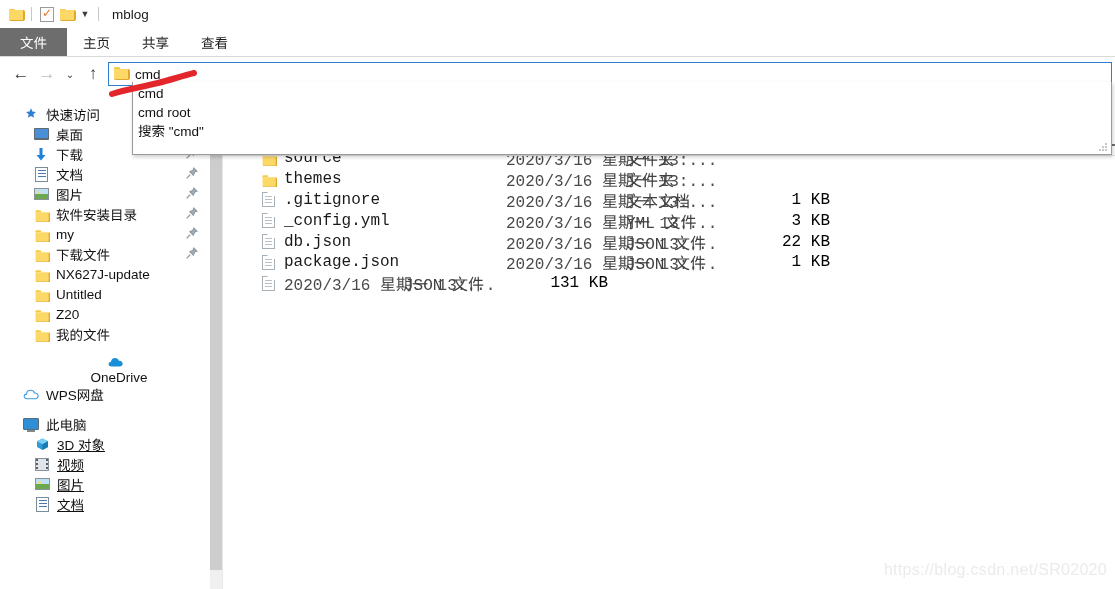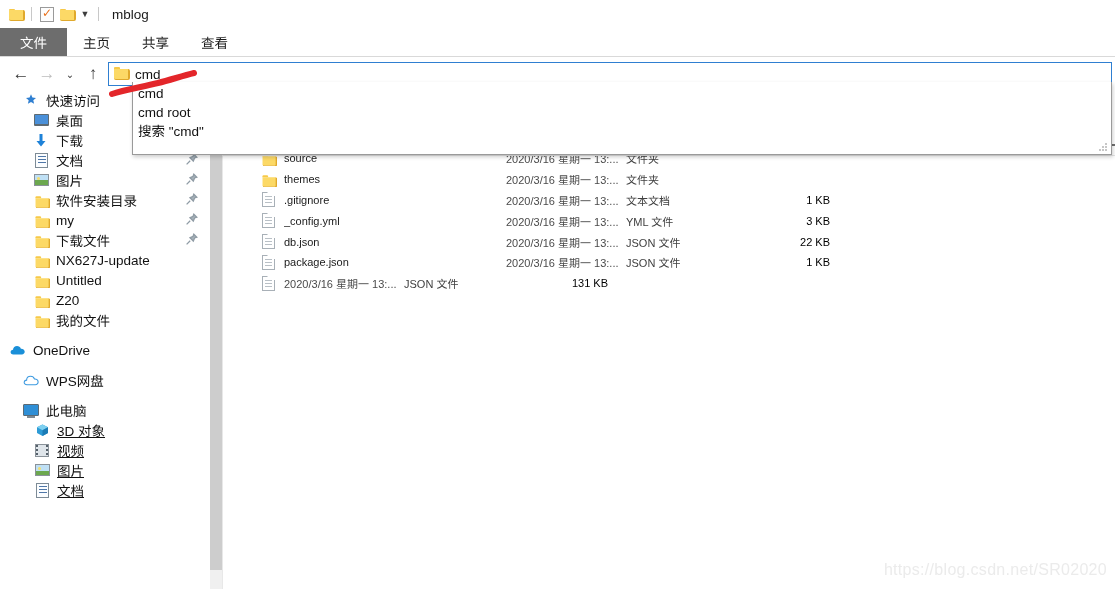--- a/index.html
+++ b/index.html
@@ -333,24 +333,25 @@
     left: 223px; top: 148px;
     width: 892px; height: 441px;
     background: #ffffff;
     overflow: hidden;
   }
   .file-row {
     position: relative;
     height: 20.8px;
     display: flex;
     align-items: center;
-    font-size: 11px;
+    font-size: 16px;
     color: #1a1a1a;
     white-space: nowrap;
     cursor: default;
+    font-family: Liberation Mono, monospace;
   }
   .fr-icon {
     width: 16px; height: 16px;
     margin-left: 37px;
     margin-right: 8px;
     flex: none;
     display: flex; align-items: center; justify-content: center;
   }
   .fr-name  { width: 222px; flex: none; overflow: hidden; }
   .fr-date  { width: 120px; flex: none; color: #4a4a4a; }
@@ -482,21 +483,21 @@
       </g>
     </svg>
   </div>
 
   <svg id="annotation" viewBox="0 0 140 40">
     <path d="M4,34 C16,30 34,27 50,23 C62,20 74,16 86,13" stroke="#e3262a" stroke-width="6" fill="none" stroke-linecap="round"></path>
   </svg>
 
   <div id="navpane">
 
-    <div class="nav-item" style="padding-left:22px;">
+    <div class="nav-item" style="padding-left:22px;margin-top:14px;">
       <span class="nav-ico">
         <svg width="14" height="14" viewBox="0 0 14 14">
           <path d="M7 1.2 L8.4 4.6 L12 4.9 L9.3 7.3 L10.1 10.8 L7 9 L3.9 10.8 L4.7 7.3 L2 4.9 L5.6 4.6 Z" fill="#2f7fd1"></path>
         </svg>
       </span>
       <span class="nav-label">快速访问</span>
     </div>
 
     <div class="nav-item lvl0">
       <span class="nav-ico">
@@ -590,21 +591,21 @@
 
     <div class="nav-item lvl0">
       <span class="nav-ico">
           <span class="folder-glyph sm"></span>
         </span>
       <span class="nav-label">我的文件</span>
     </div>
 
     <div class="nav-gap"></div>
 
-    <div class="nav-item" style="padding-left:9px;">
+    <div class="nav-item" style="padding-left:28px;flex-direction:column;">
       <span class="nav-ico">
         <svg width="16" height="12" viewBox="0 0 16 12">
           <path d="M3.4 10.5 C1.5 10.5 .4 9.2 .6 7.8 C.8 6.5 1.9 5.8 3 5.8 C3.1 3.6 4.9 2 7 2 C8.8 2 10.3 3.1 10.9 4.7 C12.8 4.5 14.6 5.9 14.7 7.6 C14.8 9.3 13.5 10.5 11.9 10.5 Z" fill="#1a8fd8"></path>
         </svg>
       </span>
       <span class="nav-label">OneDrive</span>
     </div>
 
     <div class="nav-gap"></div>
 

